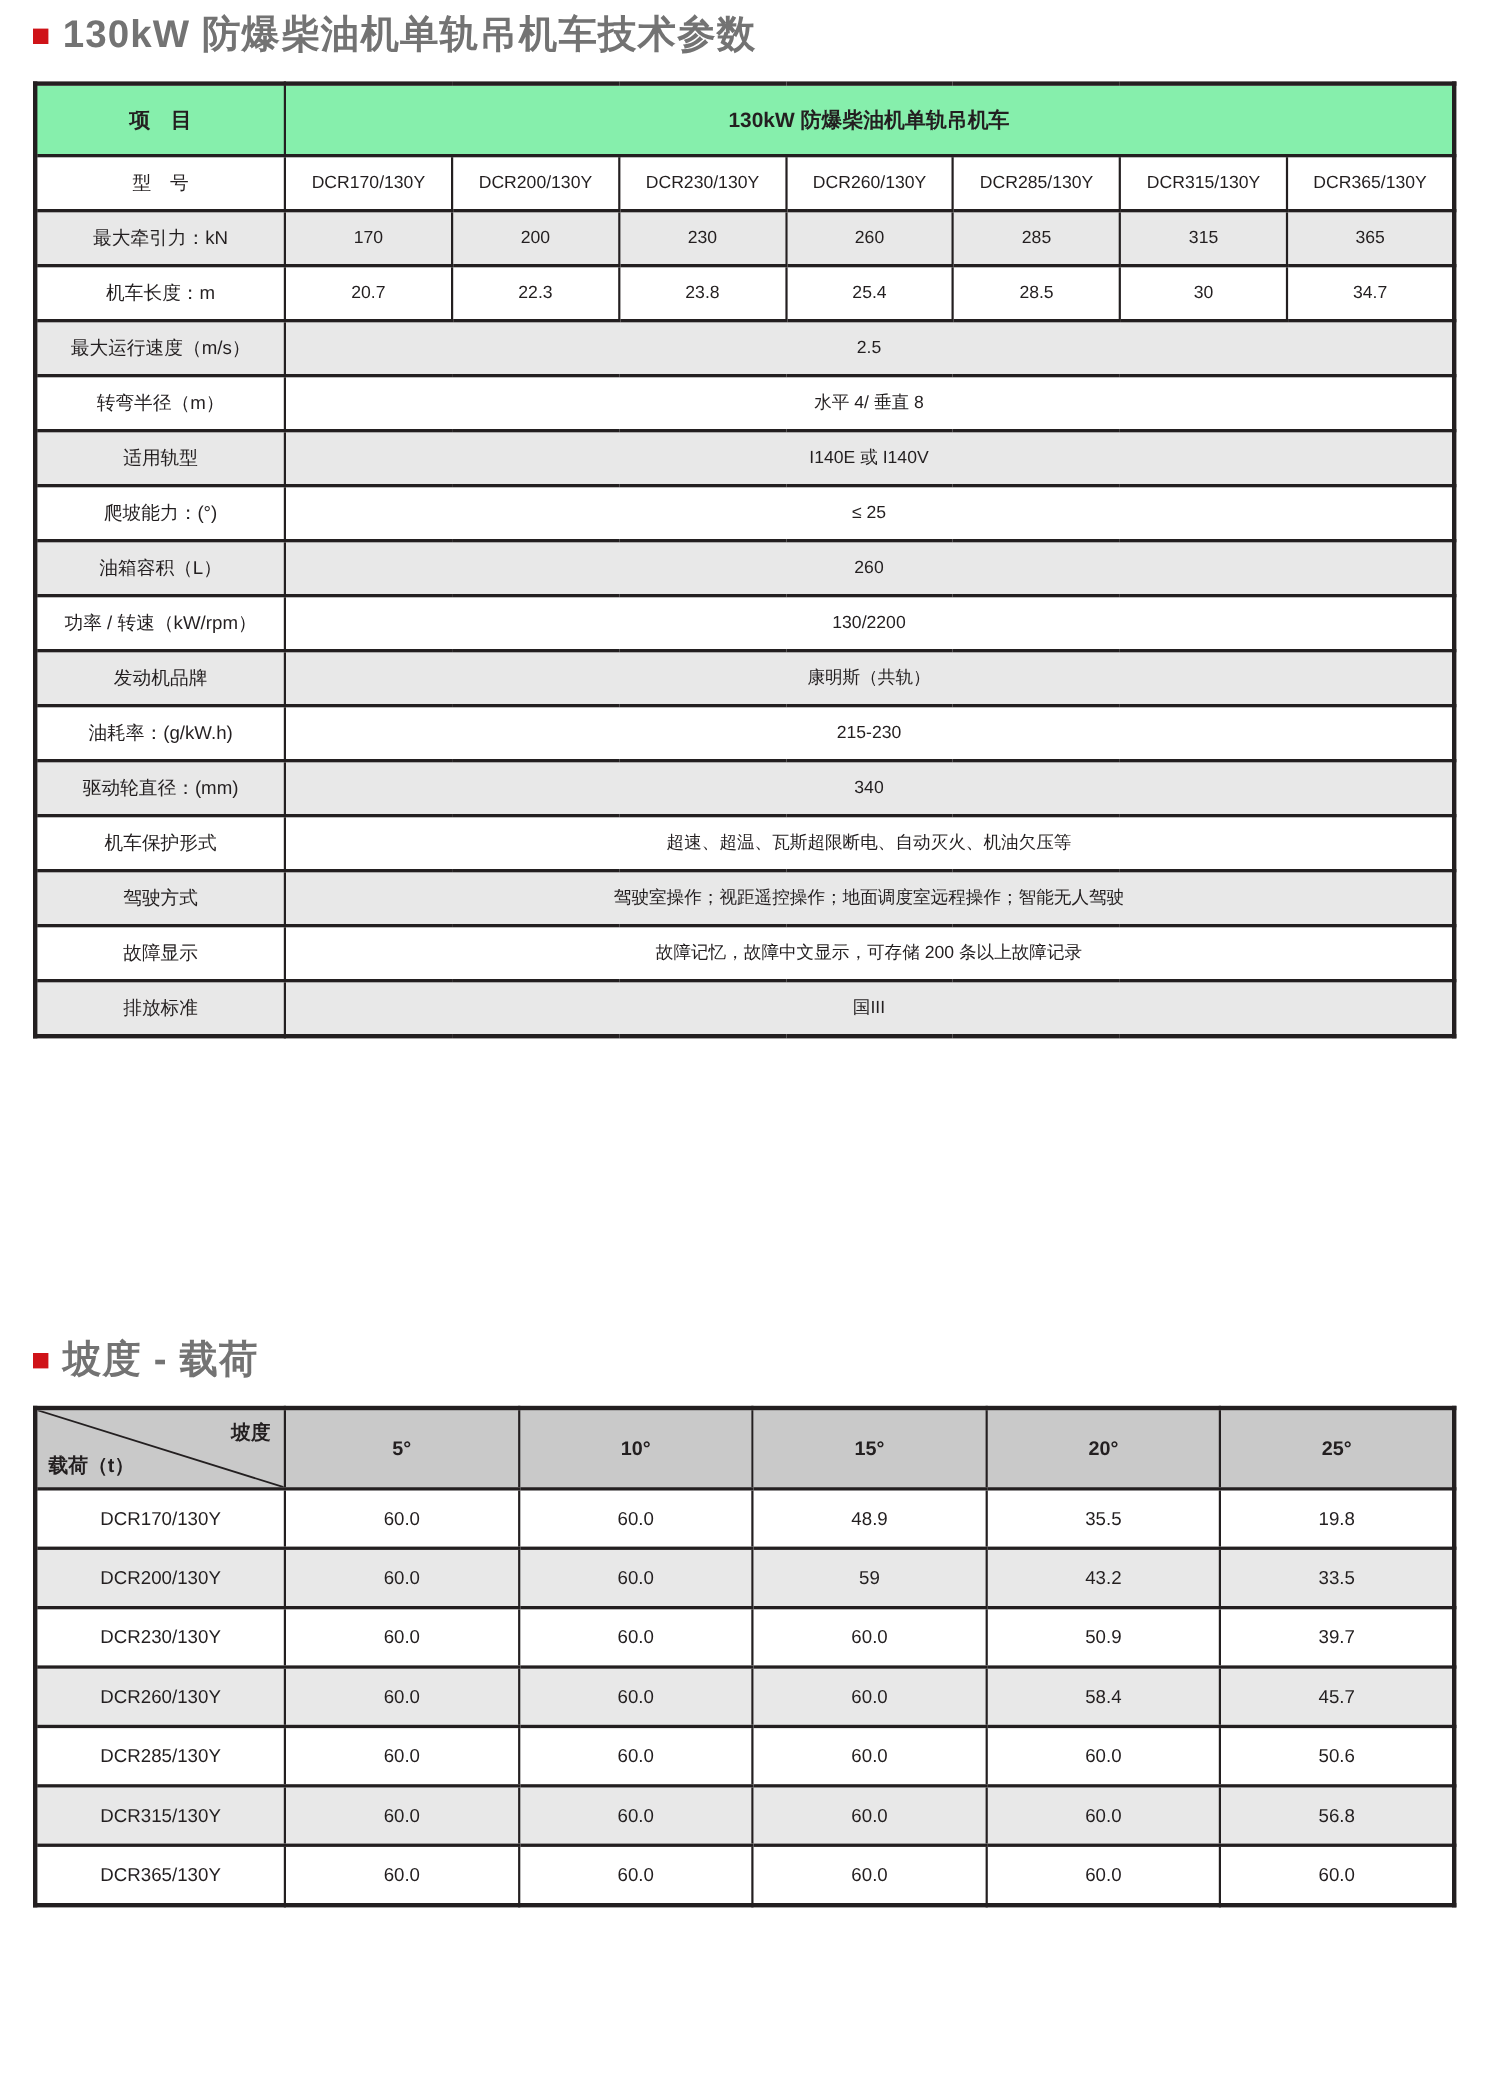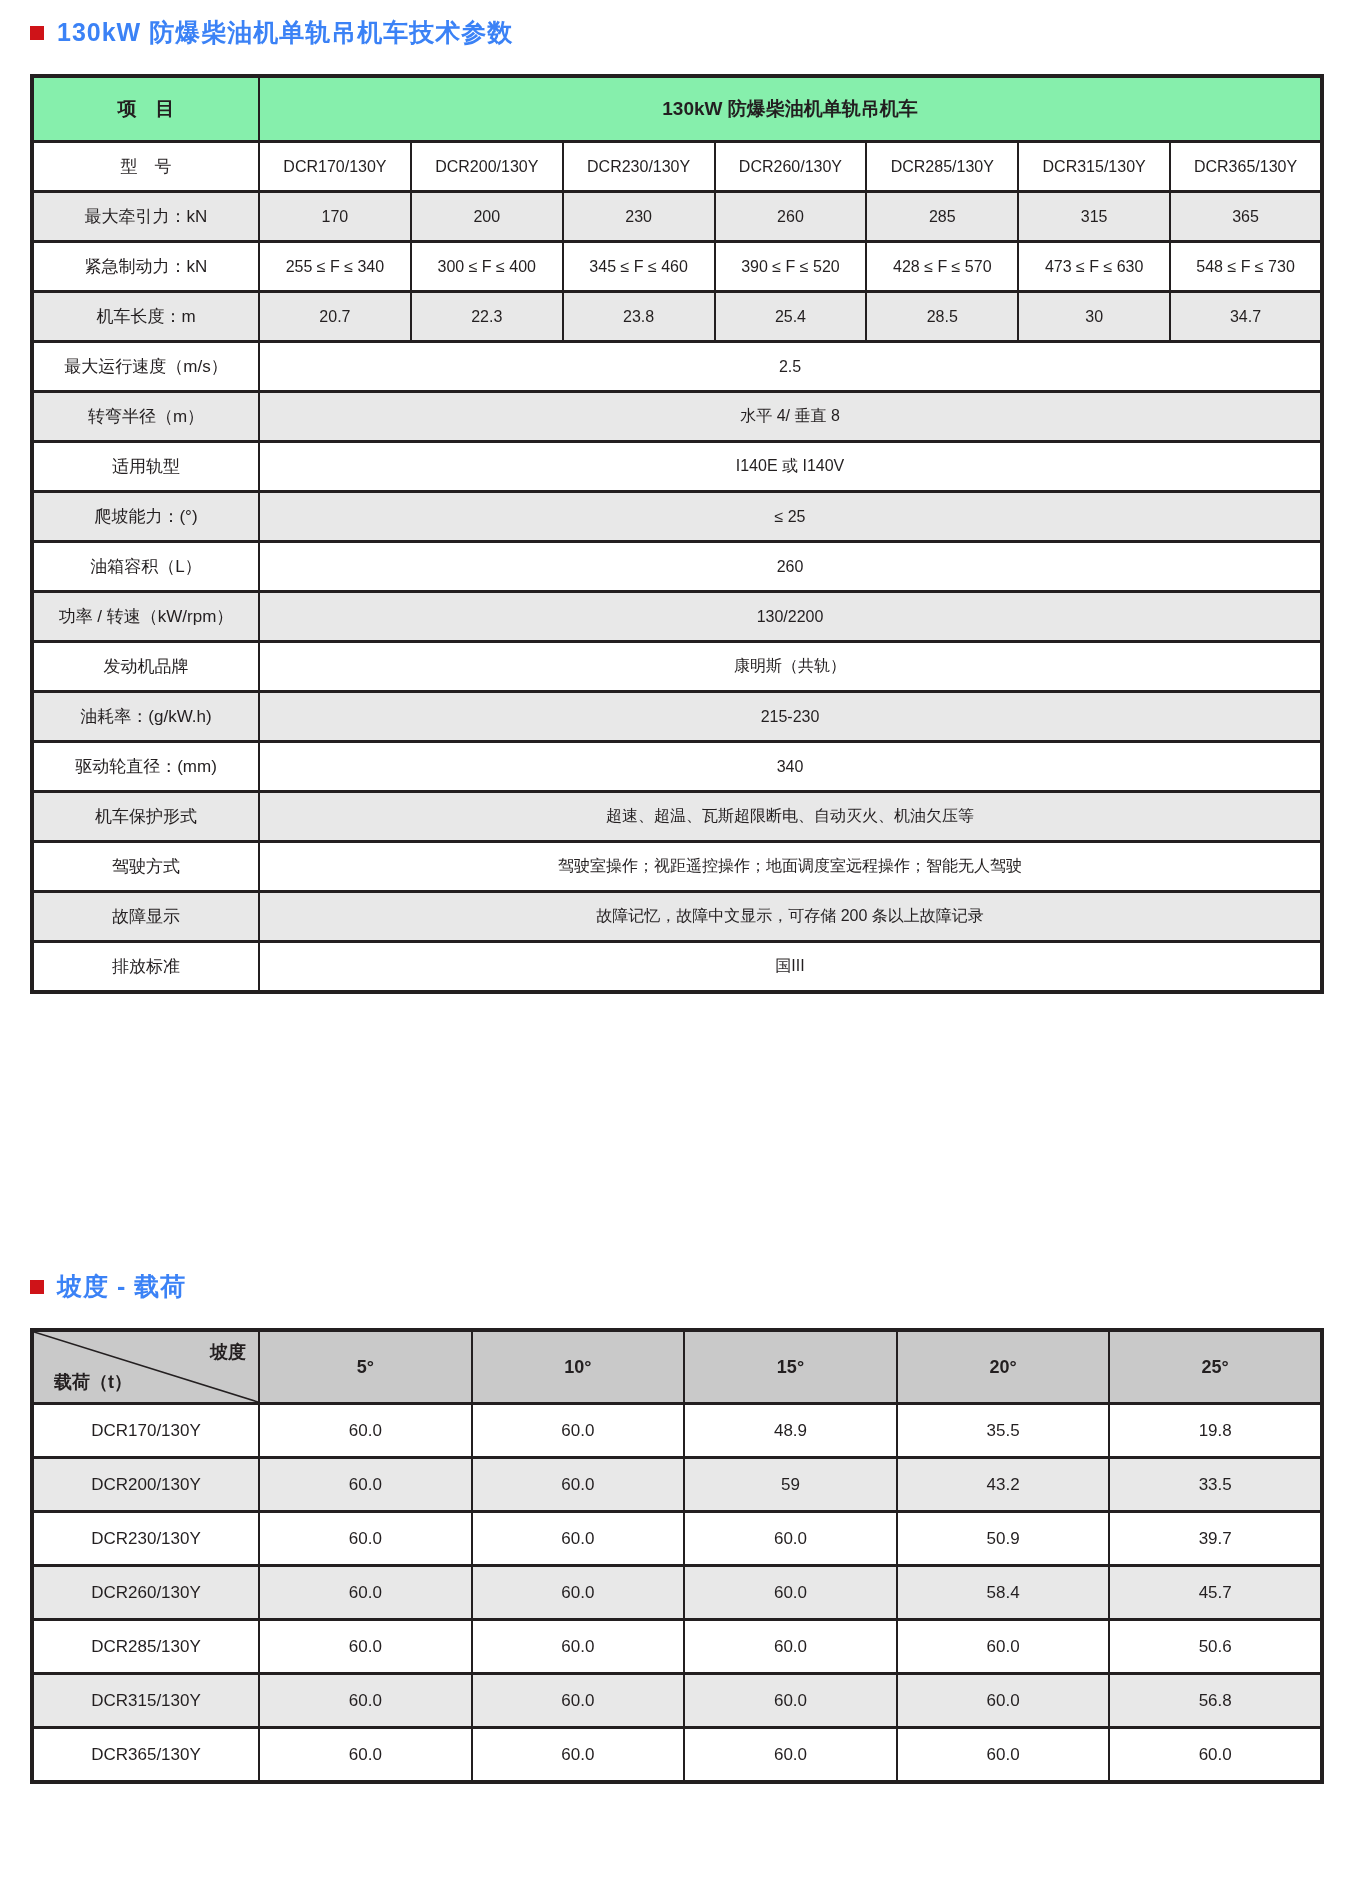--- a/index.html
+++ b/index.html
@@ -13,22 +13,22 @@
     min-height:1893px;
     box-sizing:border-box;
     padding:12px 27px 40px 30px;
     background:#ffffff;
   }
   
   .section-title{
     display:flex;
     align-items:center;
     gap:13px;
-    color:#3b82f6;
-    font-size:25px;
+    color:#737373;
+    font-size:35px;
     line-height:40px;
     font-weight:bold;
     letter-spacing:1px;
     margin:0 0 22px 0;
   }
   .section-title .bullet{
     width:14px;height:14px;
     background:#cf1318;
     flex:0 0 auto;
     margin-top:2px;
@@ -74,21 +74,21 @@
     padding:0;
   }
   td.corner svg{
     position:absolute;left:0;top:0;width:100%;height:100%;
   }
   .corner-top{
     position:absolute;top:8px;right:12px;
     font-weight:bold;font-size:18px;
   }
   .corner-bottom{
-    position:absolute;bottom:8px;left:20px;
+    position:absolute;bottom:8px;left:10px;
     font-weight:bold;font-size:18px;margin-top:16px;
   }
 </style>
 </head>
 <body>
 
 <div class="doc">
 
   <div class="section-title">
     <span class="bullet"></span>
@@ -124,30 +124,20 @@
         </tr>
         <tr>
           <td class="label">最大牵引力：kN</td>
           <td class="val">170</td>
           <td class="val">200</td>
           <td class="val">230</td>
           <td class="val">260</td>
           <td class="val">285</td>
           <td class="val">315</td>
           <td class="val">365</td>
-        </tr>
-        <tr>
-          <td class="label">紧急制动力：kN</td>
-          <td class="val">255 ≤ F ≤ 340</td>
-          <td class="val">300 ≤ F ≤ 400</td>
-          <td class="val">345 ≤ F ≤ 460</td>
-          <td class="val">390 ≤ F ≤ 520</td>
-          <td class="val">428 ≤ F ≤ 570</td>
-          <td class="val">473 ≤ F ≤ 630</td>
-          <td class="val">548 ≤ F ≤ 730</td>
         </tr>
         <tr>
           <td class="label">机车长度：m</td>
           <td class="val">20.7</td>
           <td class="val">22.3</td>
           <td class="val">23.8</td>
           <td class="val">25.4</td>
           <td class="val">28.5</td>
           <td class="val">30</td>
           <td class="val">34.7</td>

